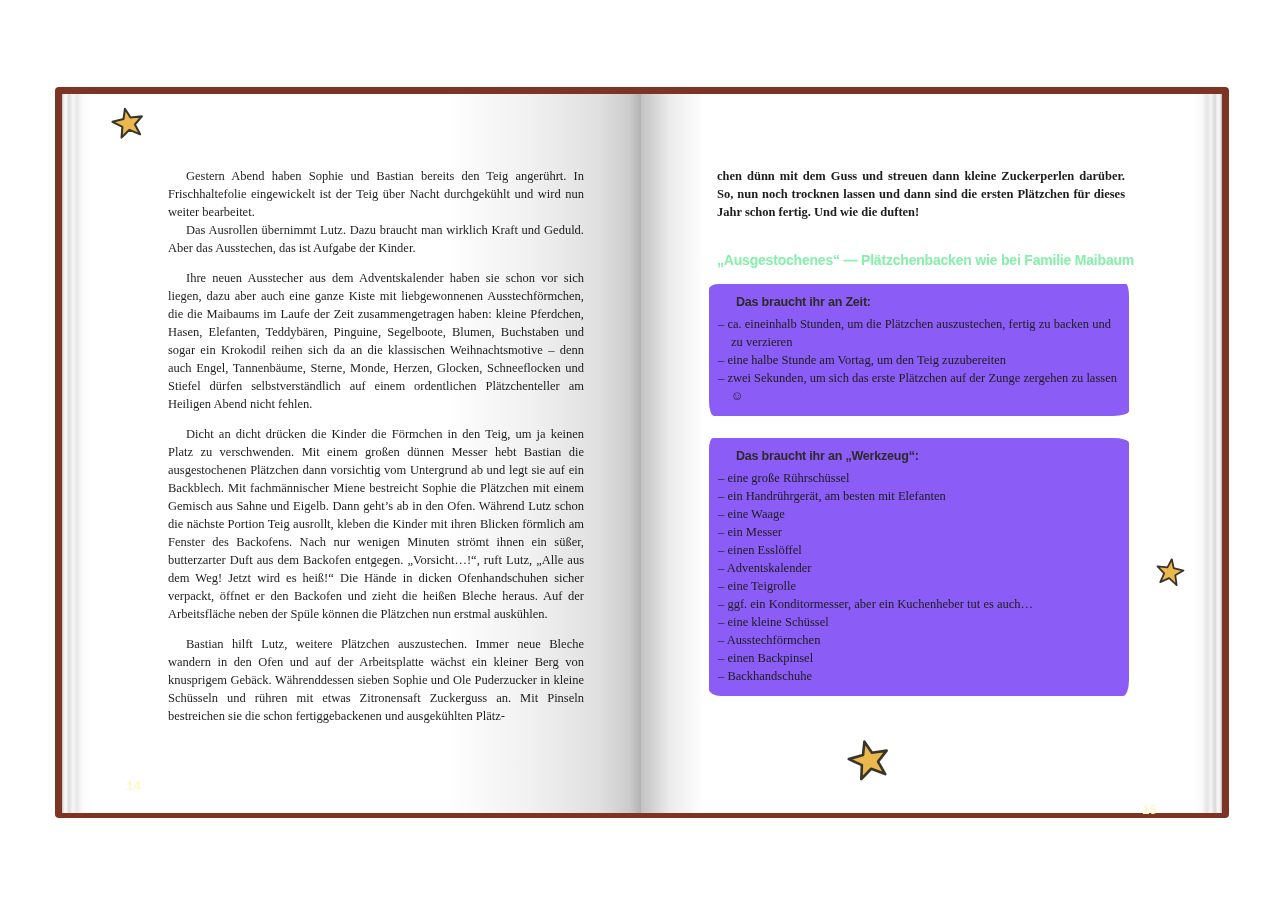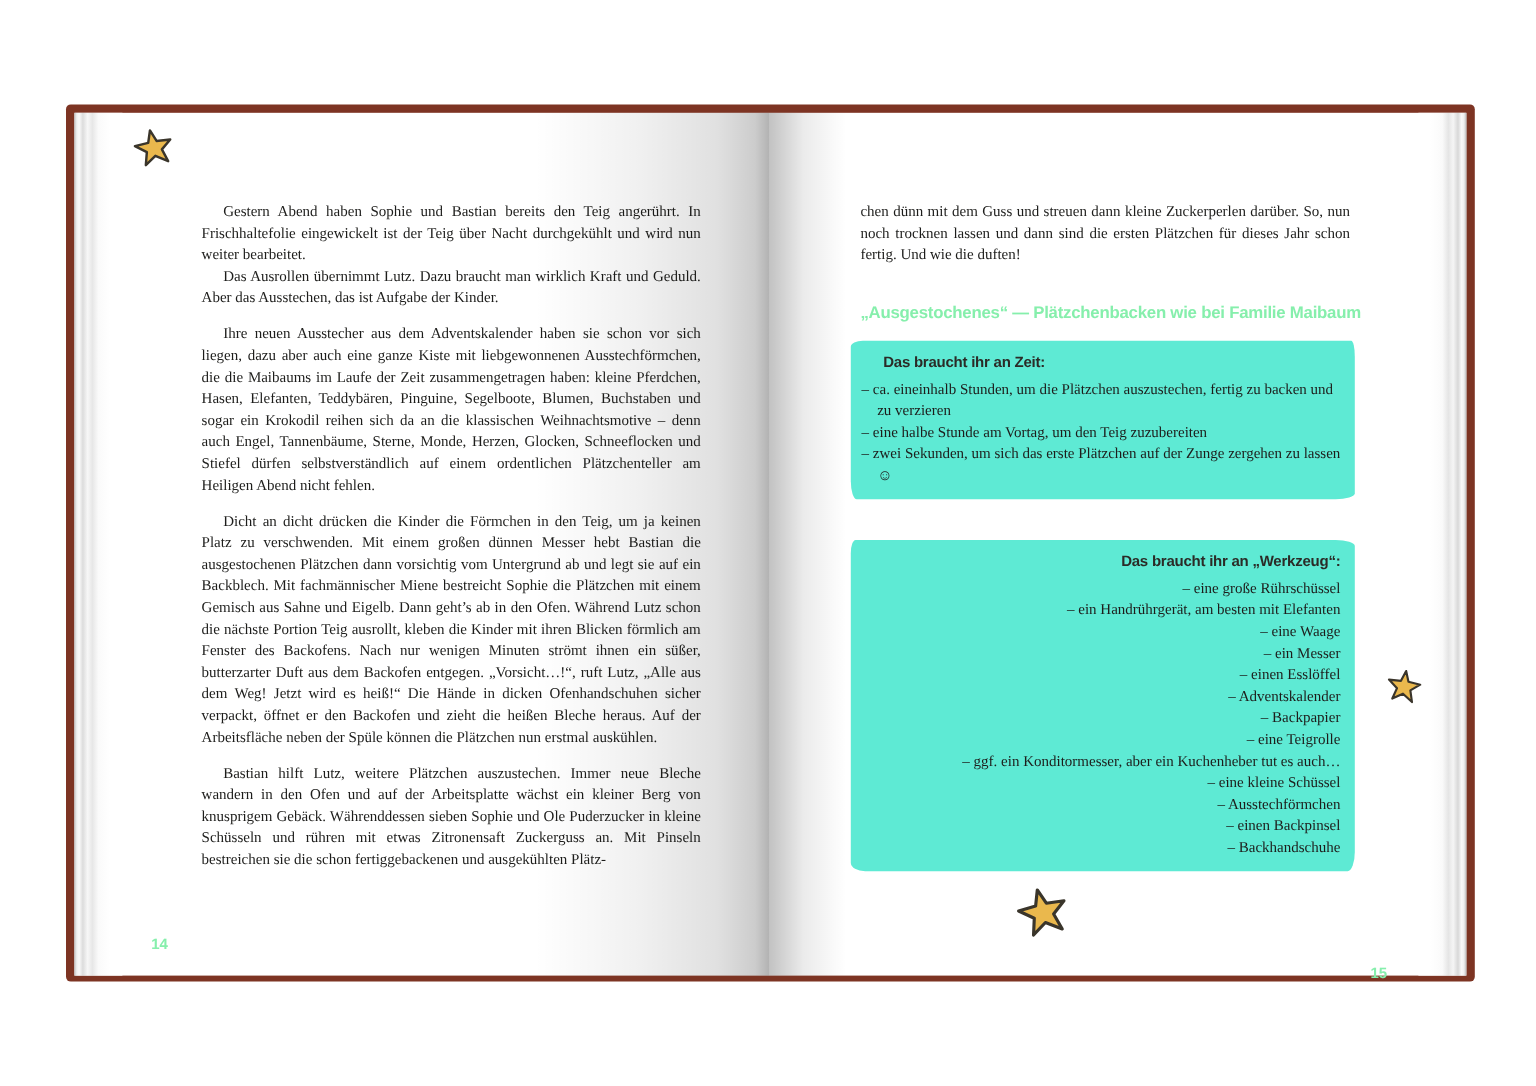--- a/index.html
+++ b/index.html
@@ -97,45 +97,45 @@
     text-indent: 18px;
   }
   .text-col p + p {
     margin-top: 12px;
   }
   .col-left p:nth-child(2) {
     margin-top: 0;
   }
   .col-right .intro {
     text-indent: 0;
+    font-weight: bold;
   }
   .section-heading {
     margin: 30px 0 0 0;
     font-family: "Liberation Sans", sans-serif;
     font-weight: 700;
     font-size: 14px;
     letter-spacing: -0.2px;
     color: #86efac;
     white-space: nowrap;
   }
   .info-box {
-    background: #5eead4;
+    background: #8b5cf6;
     margin-left: -8px;
     margin-right: -4px;
     padding: 9px 12px 11px 9px;
     text-align: left;
   }
   .info-box.box-time {
     margin-top: 15px;
     border-radius: 10px 3px 16px 5px / 5px 13px 5px 15px;
   }
   .info-box.box-tools {
-    margin-top: 34px;
+    margin-top: 22px;
     border-radius: 4px 16px 6px 12px / 11px 5px 16px 7px;
-    text-align: right;
   }
   .info-box .box-title {
     font-family: "Liberation Sans", sans-serif;
     font-weight: 700;
     font-size: 12.5px;
     letter-spacing: -0.2px;
     color: #2b2b27;
     margin: 0 0 4px 0;
   }
   .info-box ul {
@@ -144,24 +144,24 @@
     padding: 0;
   }
   .info-box li {
     padding-left: 13px;
     text-indent: -13px;
     line-height: 18px;
   }
   .page-number {
     position: absolute;
     top: 693px;
-    font-family: Liberation Sans, sans-serif;
+    font-family: Liberation Mono, monospace;
     font-weight: 700;
     font-size: 12.5px;
-    color: #86efac;
+    color: #fef9c3;
     z-index: 6;
   }
   .page-number.left { left: 71px; }
   .page-number.right { left: 1087px; margin-top: 24px; }
   .star {
     position: absolute;
     z-index: 7;
     pointer-events: none;
   }
   .star-1 { left: 56px;  top: 19px;  width: 34px; height: 34px; transform: rotate(-12deg); }
@@ -202,21 +202,20 @@
 
     <div class="info-box box-tools">
       <p class="box-title">Das braucht ihr an „Werkzeug“:</p>
       <ul>
           <li>– eine große Rührschüssel</li>
           <li>– ein Handrührgerät, am besten mit Elefanten</li>
           <li>– eine Waage</li>
           <li>– ein Messer</li>
           <li>– einen Esslöffel</li>
           <li>– Adventskalender</li>
-          <li>– Backpapier</li>
           <li>– eine Teigrolle</li>
           <li>– ggf. ein Konditormesser, aber ein Kuchenheber tut es auch…</li>
           <li>– eine kleine Schüssel</li>
           <li>– Ausstechförmchen</li>
           <li>– einen Backpinsel</li>
           <li>– Backhandschuhe</li>
         </ul>
     </div>
   </div>
   <div class="page-number right">15</div>

